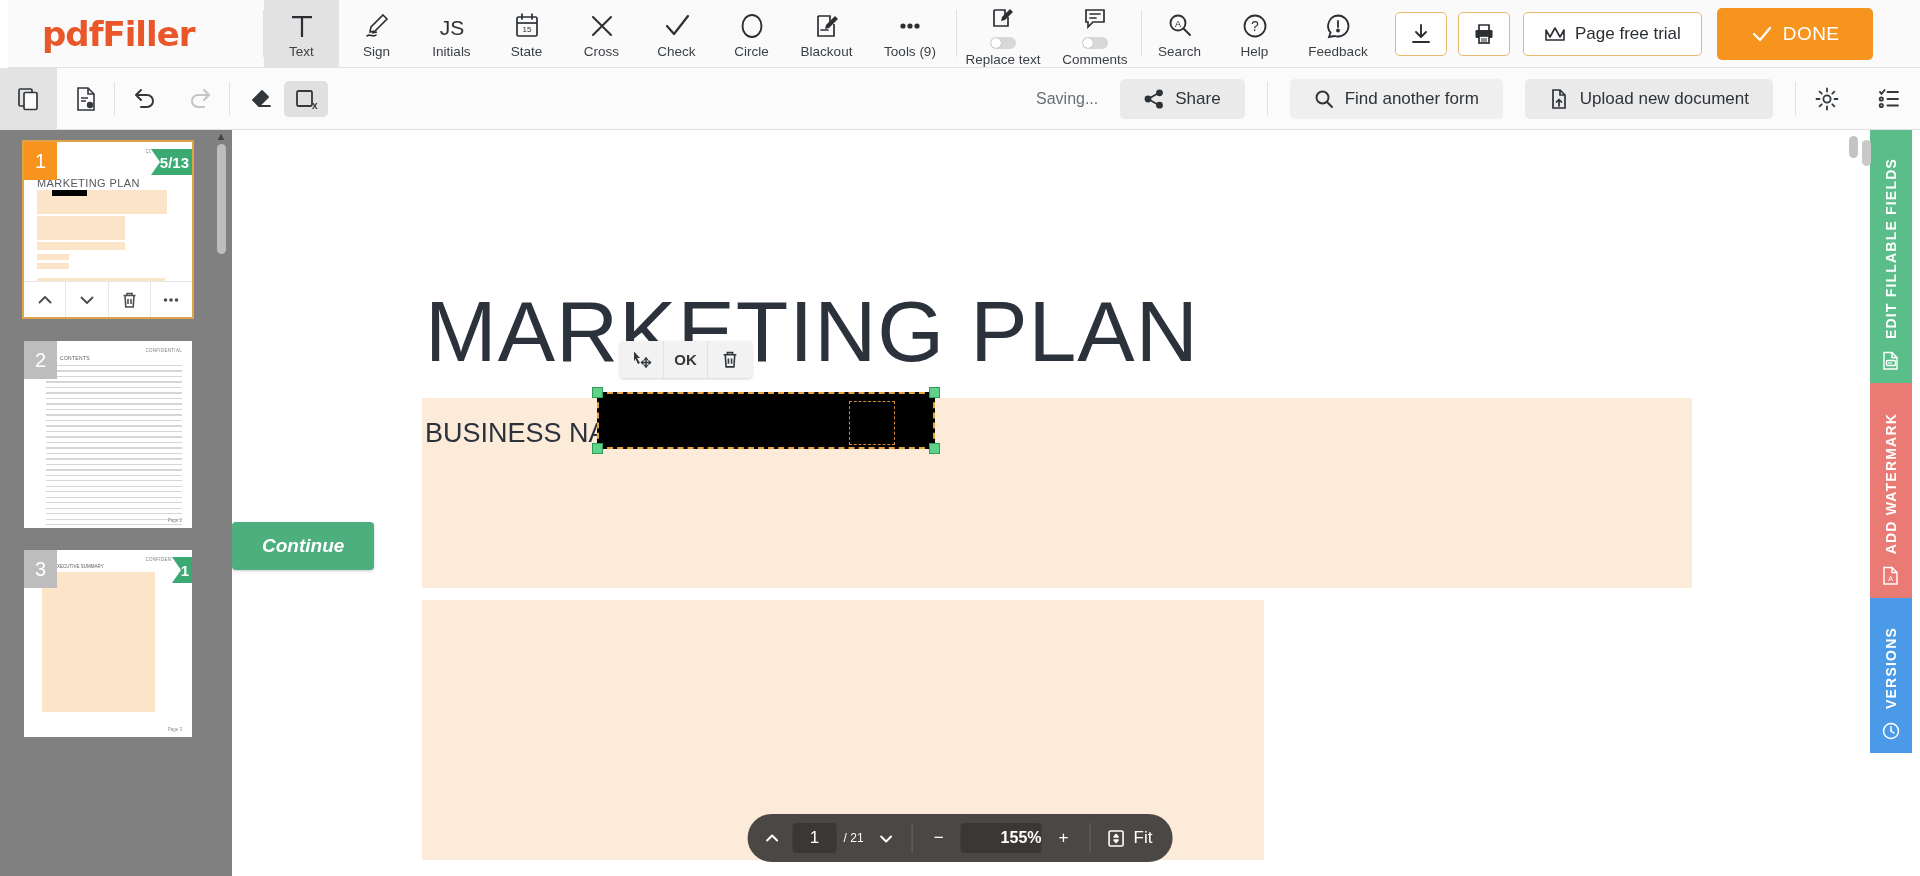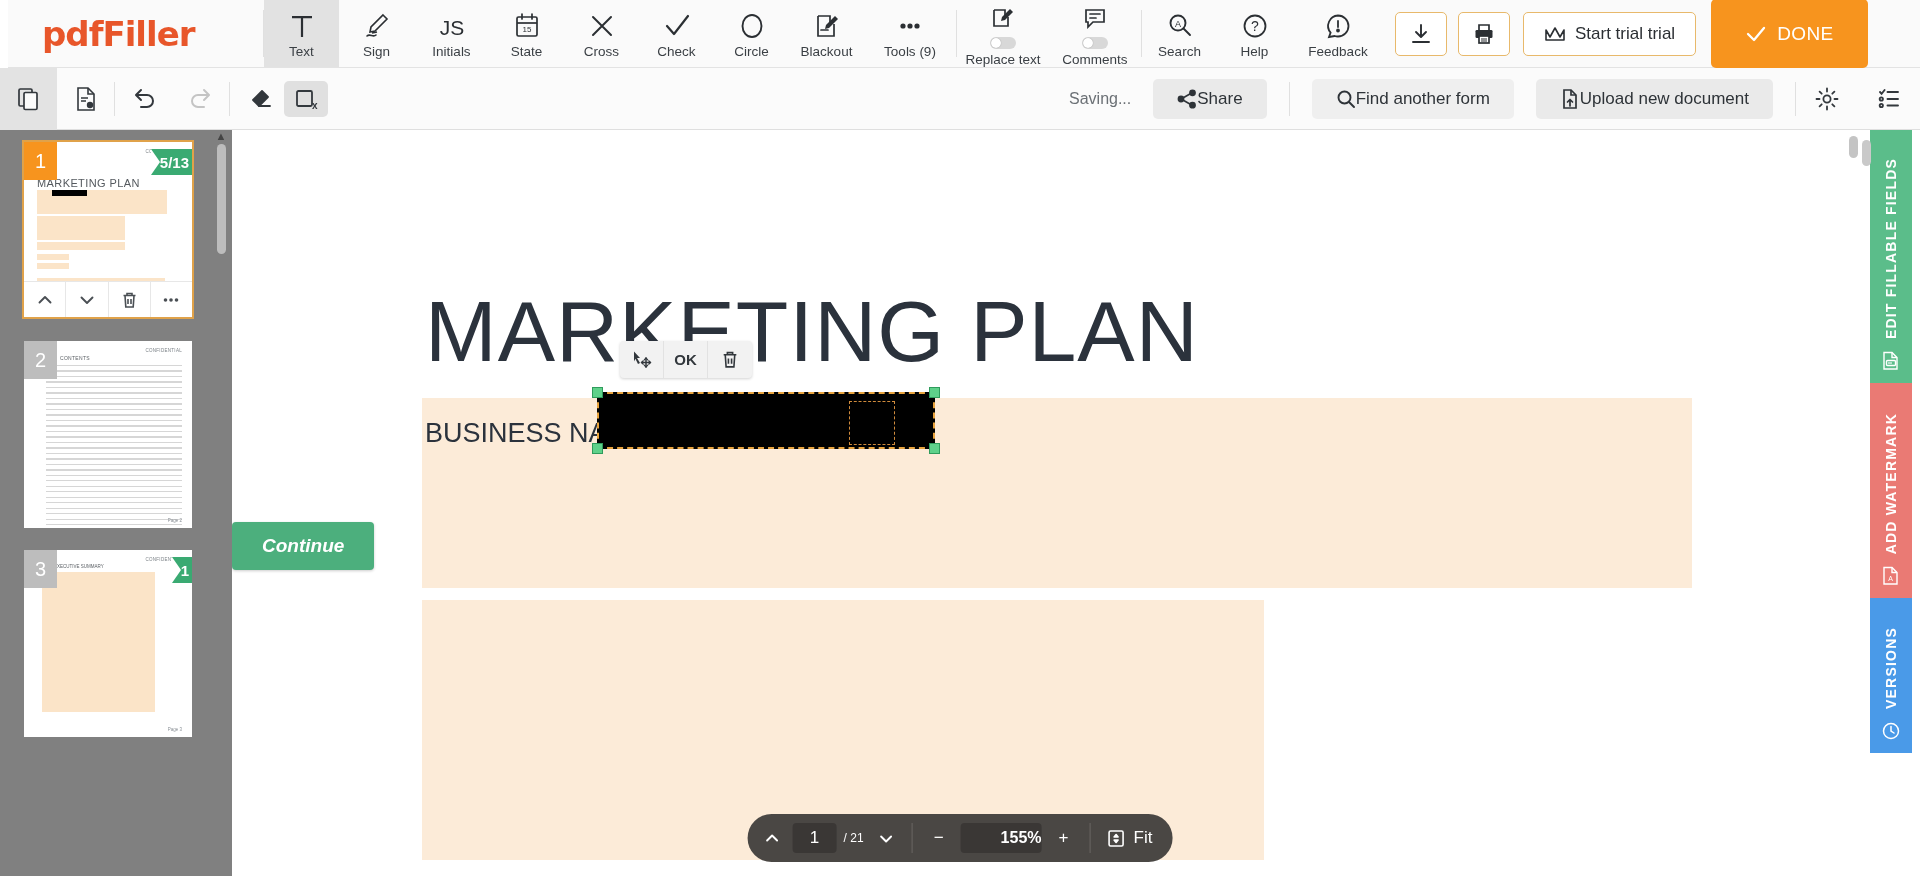--- a/index.html
+++ b/index.html
@@ -55,21 +55,21 @@
     cursor: pointer; margin-left: 11px;
   }
   .trial-btn {
     height: 44px; align-self: center; margin-left: 13px;
     border: 1px solid #e8b96b; border-radius: 5px; background: #fff;
     display: flex; align-items: center; gap: 9px;
     padding: 0 20px; cursor: pointer;
     font-size: 17px; color: #2b2f33;
   }
   .done-btn {
-    height: 69px; align-self: center; margin-left: 15px; margin-right: 20px;
+    height: 52px; align-self: center; margin-left: 15px; margin-right: 20px;
     border-radius: 5px; background: #f7941e; color: #fff;
     display: flex; align-items: center; gap: 10px;
     padding: 0 34px; cursor: pointer;
     font-size: 19px; letter-spacing: .4px;
   }
 
   
   .subbar {
     position: absolute; top: 68px; left: 0; width: 1920px; height: 62px;
     background: #fbfbfb; border-bottom: 1px solid #dfdfdf;
@@ -83,21 +83,21 @@
   .sb-icon.disabled { color: #c4c4c4; cursor: default; }
   .sb-sep { width: 1px; height: 34px; background: #e0e0e0; }
   .sb-tool {
     width: 44px; height: 36px; border-radius: 5px;
     display: flex; align-items: center; justify-content: center; cursor: pointer;
   }
   .sb-tool.sel { background: #e0e0e0; }
   .saving { font-size: 16px; color: #6b7075; margin-left: auto; }
   .pill {
     height: 40px; border-radius: 5px; background: #eaeaea;
-    display: flex; align-items: center; padding: 0 24px;
+    display: flex; align-items: center; gap: 11px; padding: 0 24px;
     margin-left: 22px; cursor: pointer; font-size: 17px; color: #2e3338;
   }
   .pill.light { background: #efefef; }
 
   
   .thumbpanel {
     position: absolute; top: 130px; left: 0; width: 232px; bottom: 0;
     background: #808080; overflow: hidden;
   }
   .thumb { position: absolute; left: 24px; width: 168px; background: #fff; }
@@ -452,21 +452,21 @@
         </svg>
       </span>
     </div>
 
     <div class="trial-btn">
       <span>
         <svg width="22" height="18" viewBox="0 0 22 18" fill="none" stroke="#2b2f33" stroke-width="1.6" stroke-linejoin="round">
           <path d="M2 5l4 7 5-9 5 9 4-7v10H2z"></path>
         </svg>
       </span>
-      <span>Start trial trial</span>
+      <span>Page free trial</span>
     </div>
 
     <div class="done-btn">
       <span>
         <svg width="22" height="20" viewBox="0 0 22 20" fill="none" stroke="#fff" stroke-width="2.3" stroke-linecap="round" stroke-linejoin="round">
             <path d="M3 10l6 6L19 4"></path>
           </svg>
       </span>
       <span>DONE</span>
     </div>

